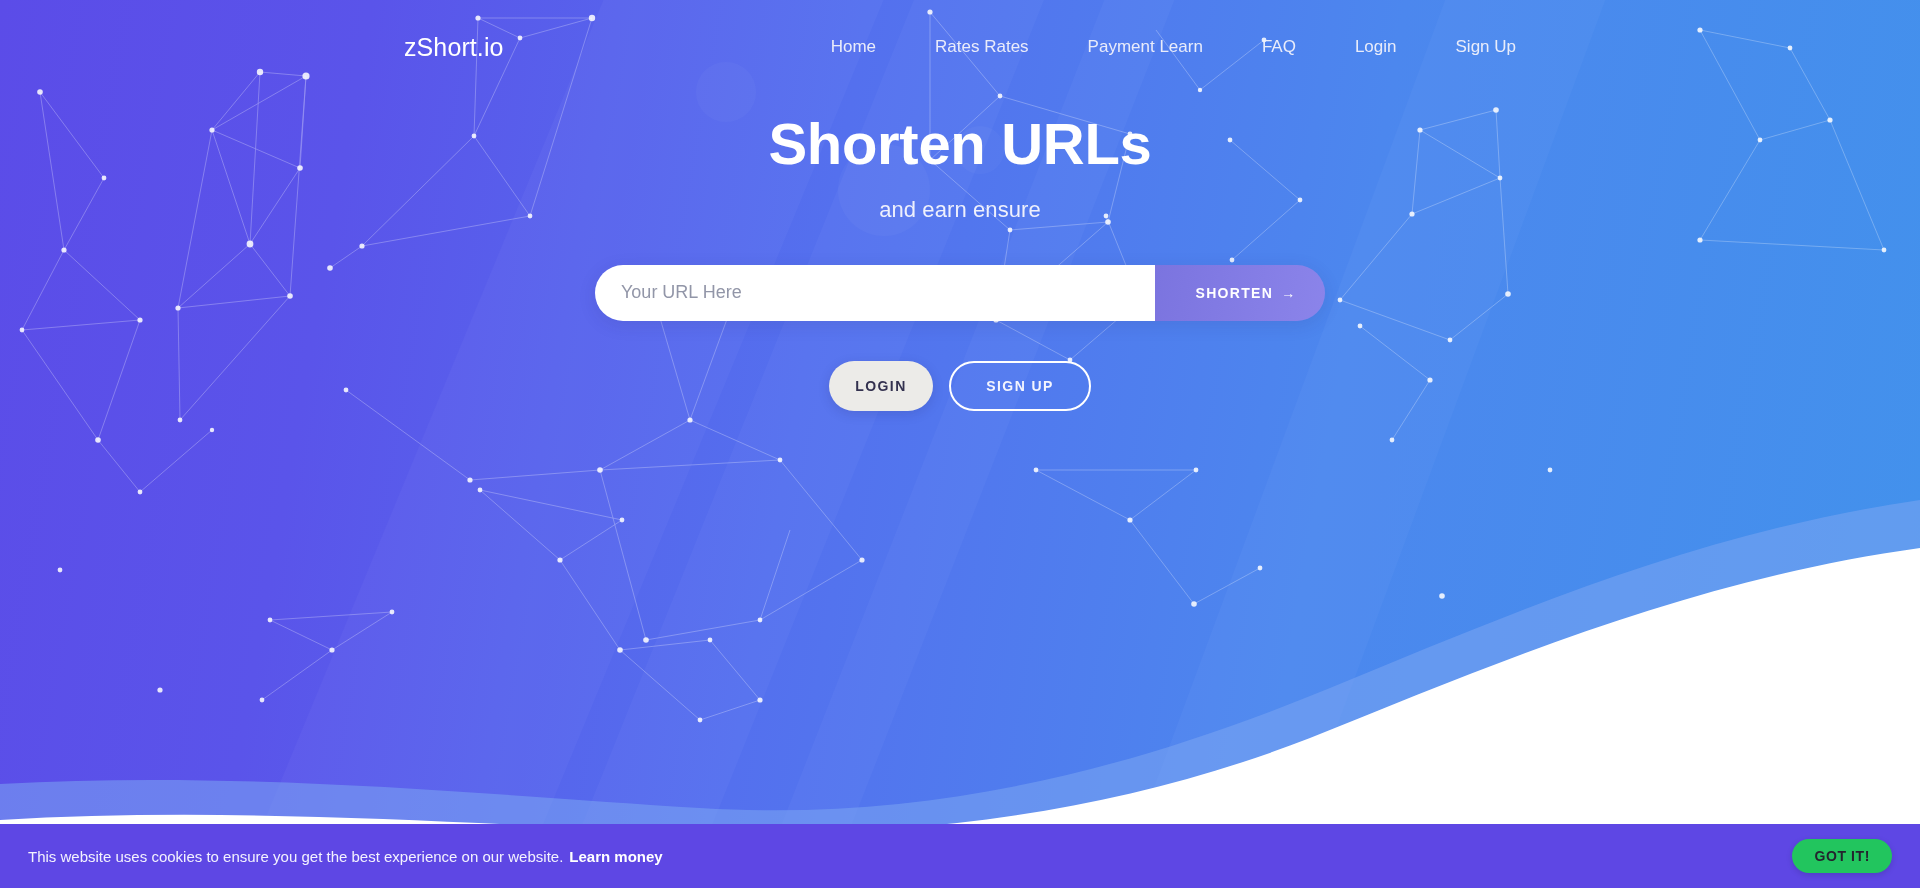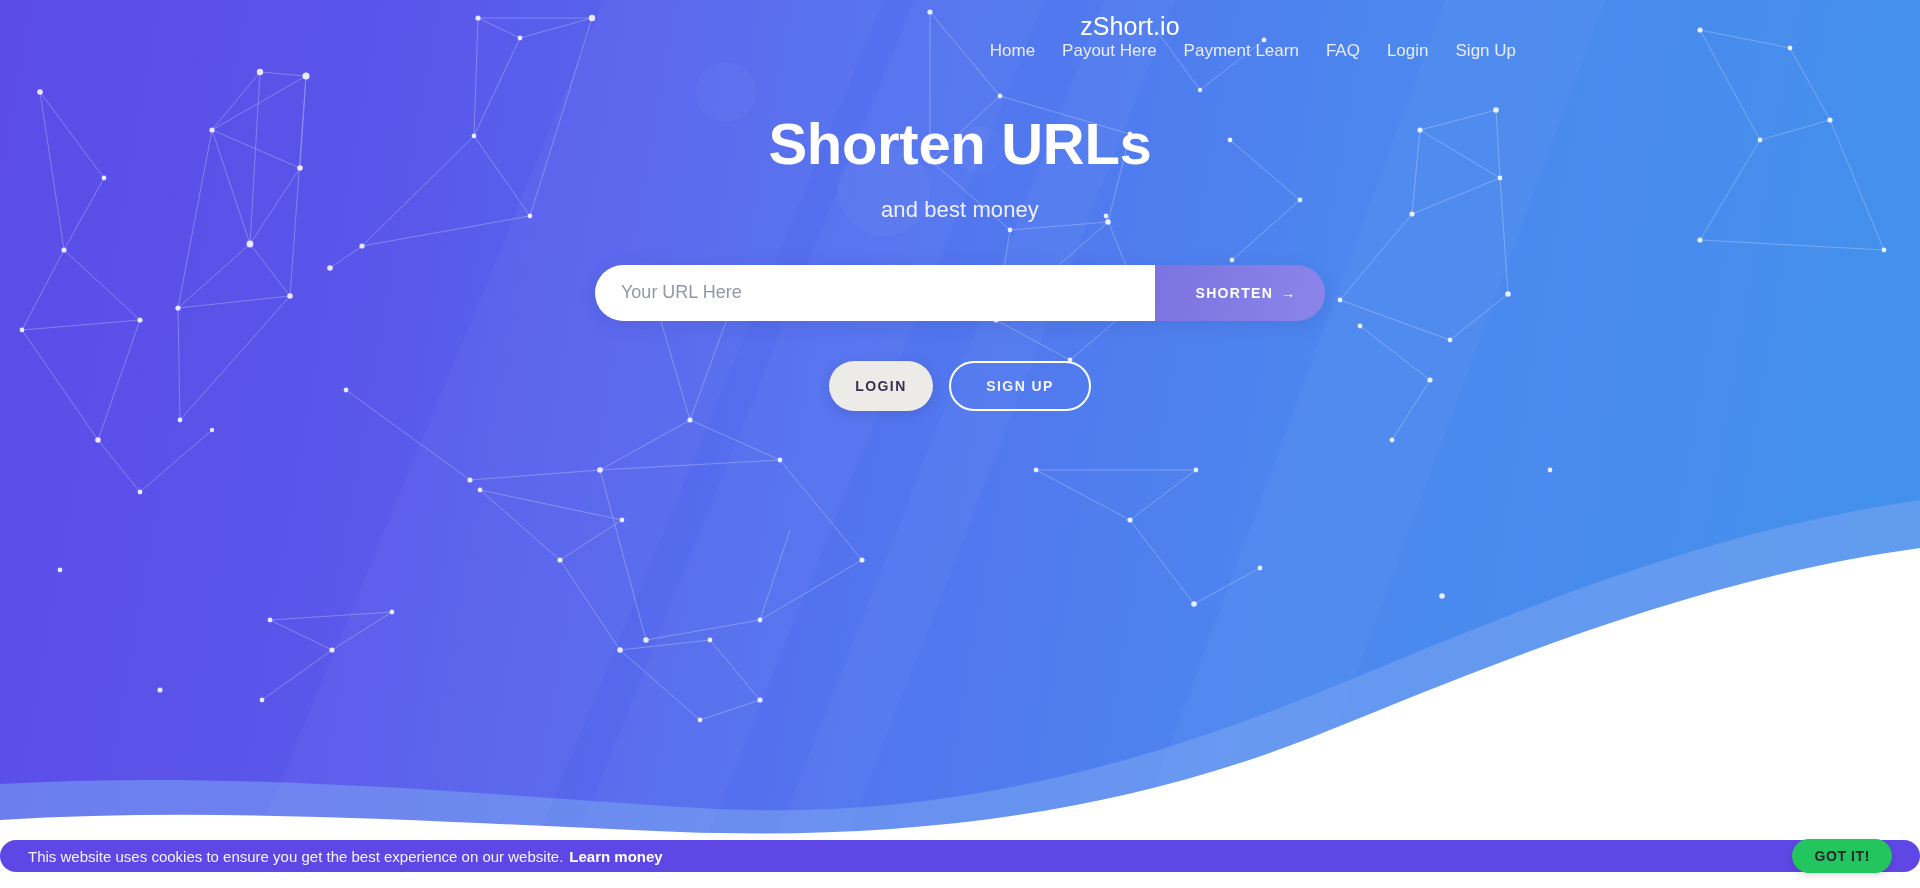--- a/index.html
+++ b/index.html
@@ -29,26 +29,25 @@
   .streaks { position:absolute; left:0; top:0; width:1920px; height:840px; opacity:.55; }
 
   
   .net { position:absolute; left:0; top:0; width:1920px; height:840px; }
 
   
   .waves { position:absolute; left:0; bottom:48px; width:1920px; height:400px; }
 
   
   .navbar {
-    position:absolute; left:0; top:0;
+    position:absolute; left:0; top:16px;
     width:1920px; height:62px;
     display:flex; align-items:center;
     padding:12px 64px;
     z-index:20;
-    flex-direction:column;
   }
   .brand {
     color:#ffffff;
     font-size:25px;
     font-weight:400;
     letter-spacing:.1px;
     margin-left:340px;
     white-space:nowrap;
     cursor:pointer;
   }
@@ -59,20 +58,21 @@
     gap:27px;
     white-space:nowrap;
   }
   .nav-link {
     color:#f0f1fb;
     font-size:17px;
     font-weight:400;
     text-decoration:none;
     cursor:pointer;
     opacity:.96;
+    margin-left:32px;
   }
 
   
   .hero {
     position:absolute; left:0; top:0;
     width:1920px; height:840px;
     display:flex; flex-direction:column; align-items:center;
     z-index:15;
   }
   .hero-title {
@@ -146,27 +146,26 @@
     border-radius:25px;
     background:transparent;
     border:2px solid #ffffff;
     color:#f4f5fe;
     font-family:"Liberation Sans", sans-serif;
     font-size:14px; font-weight:700; letter-spacing:1.4px;
   }
 
   
   .cookie-bar {
-    position:absolute; left:0; bottom:16px;
-    width:1920px; height:32px;
+    position:absolute; left:0; bottom:0;
+    width:1920px; height:64px;
     background:#5e47e4;
     display:flex; align-items:center;
     padding:0 28px;
     z-index:40;
-    border-radius:21px;
   }
   .cookie-text {
     color:#f3f2fe;
     font-size:15px;
     font-weight:400;
   }
   .cookie-link {
     color:#ffffff;
     font-size:15px;
     font-weight:700;
@@ -320,31 +319,31 @@
 
   <svg class="waves" viewBox="0 0 1920 400" preserveAspectRatio="none">
     <path d="M0,400 L1920,400 L1920,60 C1700,92 1520,170 1330,248 C1130,330 930,382 700,368 C500,356 250,330 0,344 Z" fill="#7ba6f2" opacity="0.55"></path>
     <path d="M0,400 L1920,400 L1920,108 C1690,140 1500,222 1310,298 C1110,376 900,400 680,392 C470,384 230,366 0,380 Z" fill="#ffffff"></path>
   </svg>
 
   <nav class="navbar">
     <div class="brand">zShort.io</div>
     <div class="nav-links">
       <a class="nav-link">Home</a>
-      <a class="nav-link">Payout Here</a>
+      <a class="nav-link">Rates Rates</a>
       <a class="nav-link">Payment Learn</a>
       <a class="nav-link">FAQ</a>
       <a class="nav-link">Login</a>
       <a class="nav-link">Sign Up</a>
     </div>
   </nav>
 
   <div class="hero">
     <h1 class="hero-title">Shorten URLs</h1>
-    <div class="hero-sub">and best money</div>
+    <div class="hero-sub">and earn ensure</div>
 
     <div class="url-bar">
       <input class="url-input" type="text" placeholder="Your URL Here" style="">
       <button class="shorten-btn">
         <span>SHORTEN</span>
         <span>→</span>
       </button>
     </div>
 
     <div class="auth-row">

